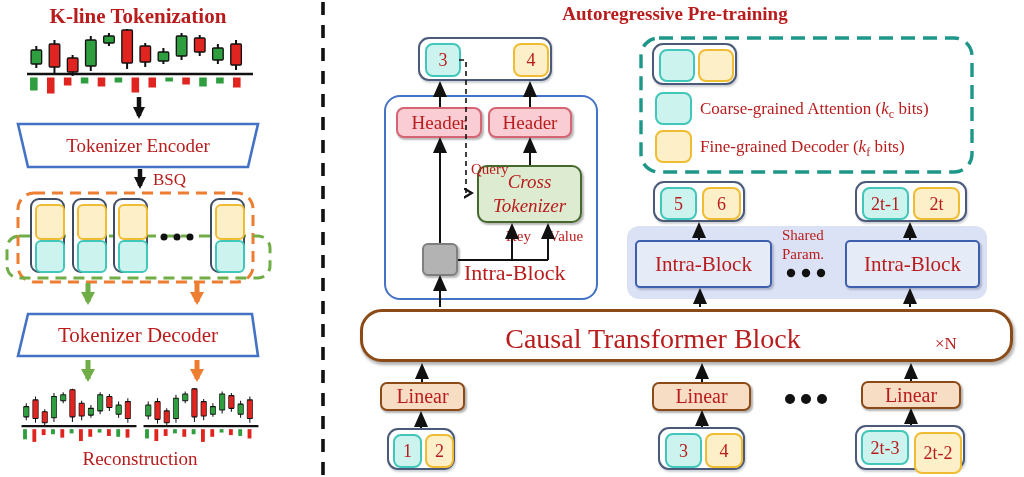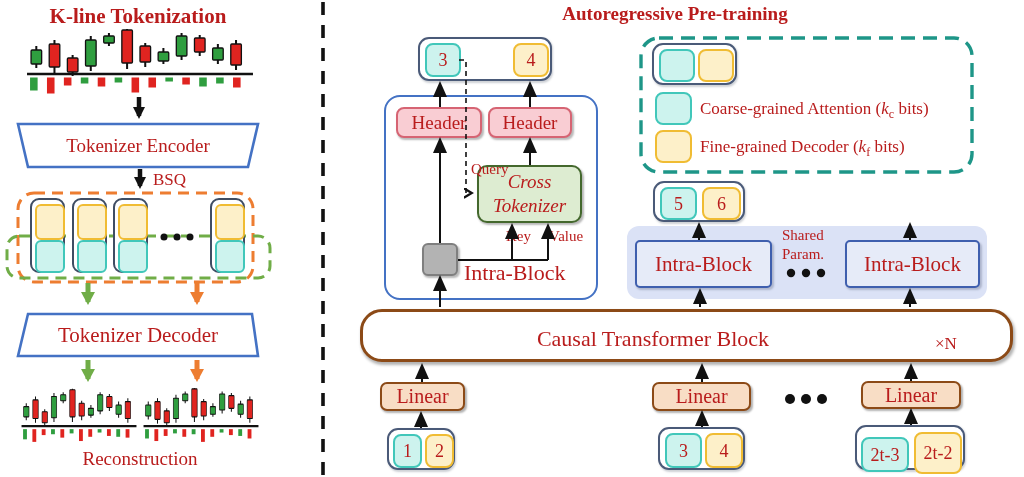--- a/index.html
+++ b/index.html
@@ -229,46 +229,50 @@
     <div class="abs legend-text" style="left:700px;top:99px;"><span>Coarse-grained Attention (</span><i>k</i><sub>c</sub><span> bits)</span></div>
 
     <div class="abs tile fine" style="left:655px;top:130px;width:37px;height:33px;"></div>
     <div class="abs legend-text" style="left:700px;top:137px;"><span>Fine-grained Decoder (</span><i>k</i><sub>f</sub><span> bits)</span></div>
 
     <div class="abs tok-wrap" style="left:653px;top:181px;width:92px;height:41px;">
       <div class="abs tile coarse" style="left:5px;top:4px;width:37px;height:33px;">5</div>
       <div class="abs tile fine" style="left:47px;top:4px;width:39px;height:33px;">6</div>
     </div>
 
+    <div class="abs tok-wrap" style="left:855px;top:181px;width:112px;height:41px;">
+      <div class="abs tile coarse" style="left:5px;top:4px;width:47px;height:33px;">2t-1</div>
+      <div class="abs tile fine" style="left:56px;top:4px;width:47px;height:33px;">2t</div>
+    </div>
 
     <div class="abs" style="left:627px;top:226px;width:360px;height:73px;background:#dbe2f6;border-radius:12px;"></div>
     <div class="abs bluebox flexc" style="left:635px;top:240px;width:137px;height:48px;">Intra-Block</div>
     <div class="abs bluebox flexc" style="left:845px;top:240px;width:135px;height:48px;">Intra-Block</div>
     <div class="abs smalllbl" style="left:782px;top:227px;">Shared</div>
     <div class="abs smalllbl" style="left:782px;top:246px;">Param.</div>
 
     <div class="abs" style="left:360px;top:309px;width:653px;height:53px;background:#fff;border:3.5px solid #8c4a17;border-radius:22px;box-shadow:1.5px 2.5px 3px rgba(0,0,0,.3);">
-      <div class="abs flexc" style="left:0;top:0;width:580px;height:54px;font-size:22px;">Causal Transformer Block</div>
+      <div class="abs flexc" style="left:0;top:0;width:580px;height:54px;font-size:28px;">Causal Transformer Block</div>
       <div class="abs" style="left:572px;top:22px;font-size:17px;">×N</div>
     </div>
 
     <div class="abs linearbox flexc" style="left:380px;top:382px;width:85px;height:29px;">Linear</div>
     <div class="abs linearbox flexc" style="left:652px;top:382px;width:99px;height:29px;">Linear</div>
     <div class="abs linearbox flexc" style="left:861px;top:381px;width:100px;height:28px;">Linear</div>
 
     <div class="abs tok-wrap" style="left:387px;top:428px;width:68px;height:42px;">
       <div class="abs tile coarse" style="left:4px;top:4px;width:29px;height:34px;">1</div>
       <div class="abs tile fine" style="left:36px;top:4px;width:29px;height:34px;">2</div>
     </div>
     <div class="abs tok-wrap" style="left:658px;top:427px;width:87px;height:43px;">
       <div class="abs tile coarse" style="left:5px;top:4px;width:37px;height:35px;">3</div>
       <div class="abs tile fine" style="left:45px;top:4px;width:38px;height:35px;">4</div>
     </div>
     <div class="abs tok-wrap" style="left:855px;top:425px;width:110px;height:45px;">
-      <div class="abs tile coarse" style="left:4px;top:10px;width:48px;height:35px;">2t-3</div>
+      <div class="abs tile coarse" style="left:4px;top:3px;width:48px;height:35px;">2t-3</div>
       <div class="abs tile fine" style="left:57px;top:5px;width:48px;height:42px;">2t-2</div>
     </div>
   </div>
 
   <svg id="overlay" class="layer">
     <defs>
       <marker id="mB" markerWidth="9" markerHeight="9" refX="6" refY="3.5" orient="auto">
           <path d="M0,0 L8,3.5 L0,7 Z" fill="#111"></path>
         </marker>
       <marker id="mBig" markerUnits="userSpaceOnUse" markerWidth="16" markerHeight="16" refX="9" refY="6" orient="auto">

